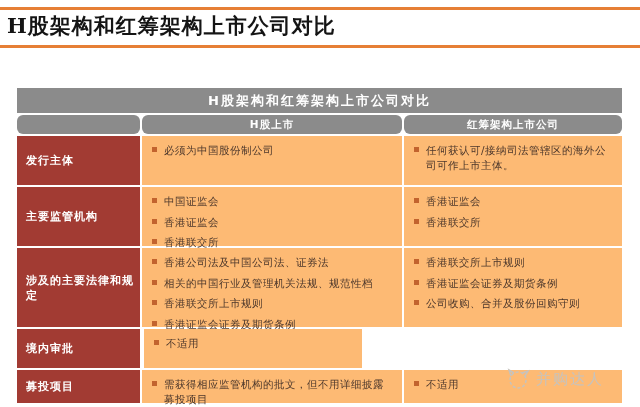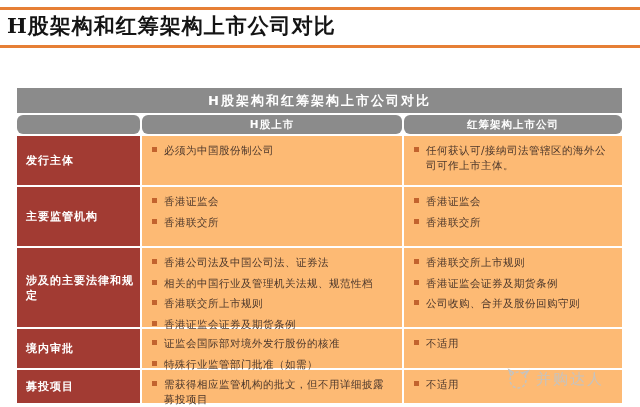--- a/index.html
+++ b/index.html
@@ -107,20 +107,24 @@
             <span class="item-text">任何获认可/接纳司法管辖区的海外公司可作上市主体。</span>
           </div>
         </div>
       </div>
       <div class="body-row" style="height: 59px;">
         <div class="row-label w-label">主要监管机构</div>
         <div class="gapx"></div>
         <div class="cell w-c1">
           <div class="cell-item">
             <span class="bullet"></span>
+            <span class="item-text">中国证监会</span>
+          </div>
+          <div class="cell-item">
+            <span class="bullet"></span>
             <span class="item-text">香港证监会</span>
           </div>
           <div class="cell-item">
             <span class="bullet"></span>
             <span class="item-text">香港联交所</span>
           </div>
         </div>
         <div class="gapx"></div>
         <div class="cell w-c2">
           <div class="cell-item">
@@ -166,30 +170,20 @@
           </div>
           <div class="cell-item">
             <span class="bullet"></span>
             <span class="item-text">公司收购、合并及股份回购守则</span>
           </div>
         </div>
       </div>
       <div class="body-row" style="height: 39px;">
         <div class="row-label w-label">境内审批</div>
         <div class="gapx"></div>
-        <div class="cell w-c1">
-          <div class="cell-item">
-            <span class="bullet"></span>
-            <span class="item-text">证监会国际部对境外发行股份的核准</span>
-          </div>
-          <div class="cell-item">
-            <span class="bullet"></span>
-            <span class="item-text">特殊行业监管部门批准（如需）</span>
-          </div>
-        </div>
         <div class="gapx"></div>
         <div class="cell w-c2">
           <div class="cell-item">
             <span class="bullet"></span>
             <span class="item-text">不适用</span>
           </div>
         </div>
       </div>
       <div class="body-row" style="height: 33px;">
         <div class="row-label w-label">募投项目</div>

